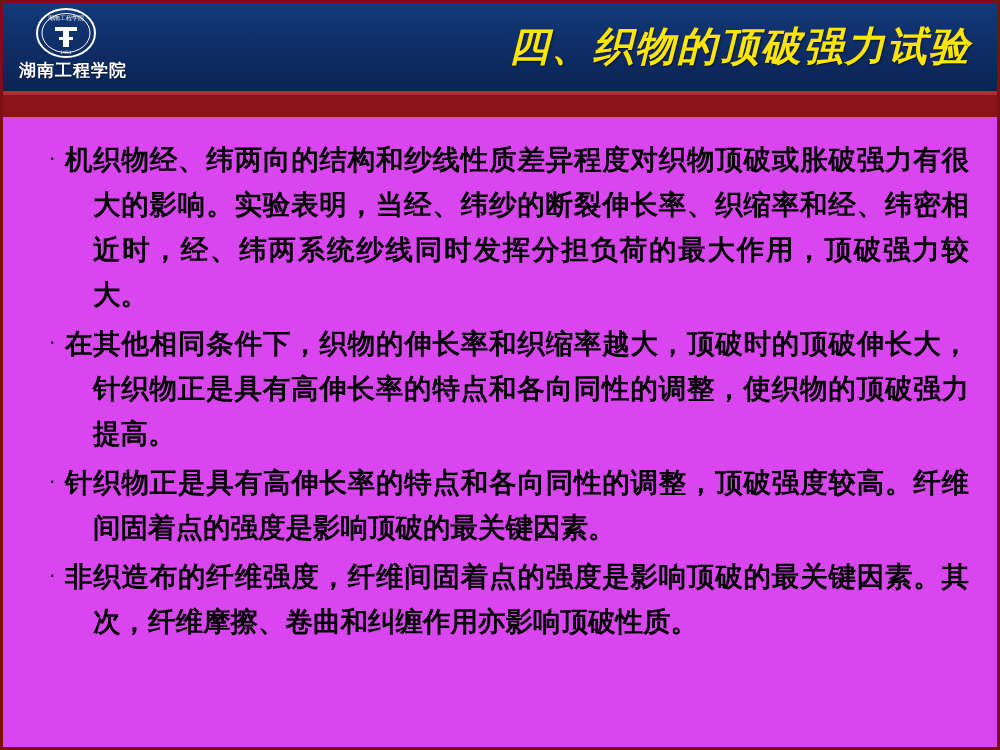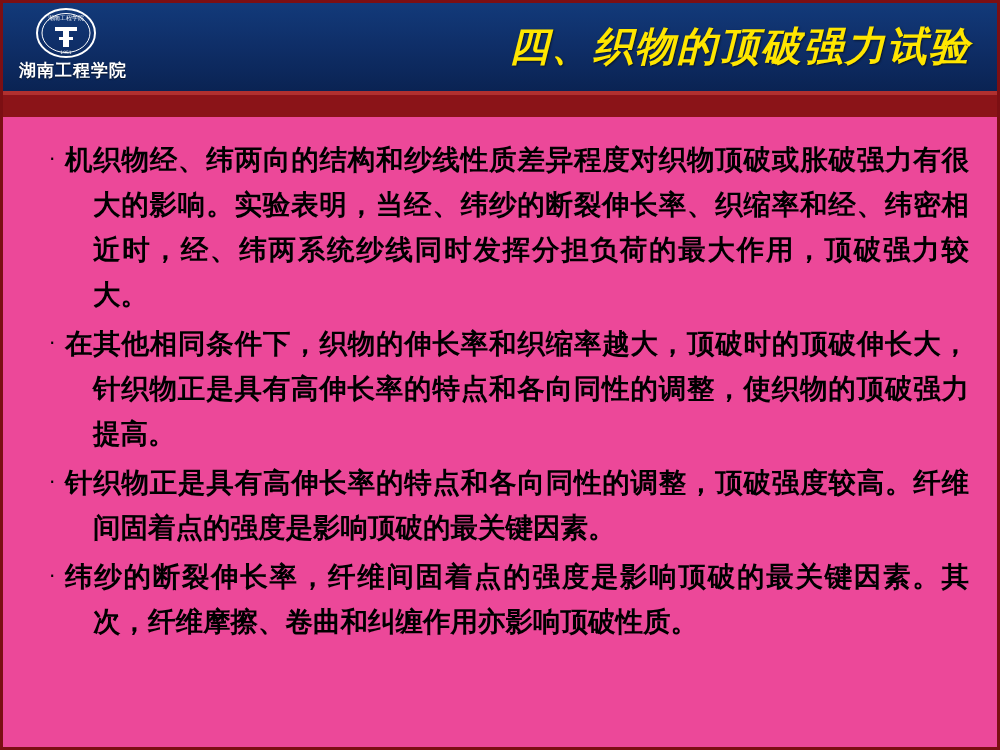--- a/index.html
+++ b/index.html
@@ -10,21 +10,21 @@
   body {
     width: 1000px;
     height: 750px;
     overflow: hidden;
     font-family: "DejaVu Sans", "Liberation Sans", sans-serif;
   }
   .slide {
     position: relative;
     width: 1000px;
     height: 750px;
-    background: #ec4899;
+    background: #d946ef;
     border: 3px solid #7c0f13;
     box-sizing: border-box;
     overflow: hidden;
   }
   
   .header {
     position: absolute;
     left: 0; top: 0;
     width: 1000px;
     height: 88px;
@@ -174,20 +174,20 @@
       <span class="txt first-line-pull">在其他相同条件下，织物的伸长率和织缩率越大，顶破时的顶破伸长大，针织物正是具有高伸长率的特点和各向同性的调整，使织物的顶破强力提高。</span>
     </div>
 
     <div class="para">
       <span class="bullet">·</span>
       <span class="txt first-line-pull">针织物正是具有高伸长率的特点和各向同性的调整，顶破强度较高。纤维间固着点的强度是影响顶破的最关键因素。</span>
     </div>
 
     <div class="para">
       <span class="bullet">·</span>
-      <span class="txt first-line-pull">纬纱的断裂伸长率，纤维间固着点的强度是影响顶破的最关键因素。其次，纤维摩擦、卷曲和纠缠作用亦影响顶破性质。</span>
+      <span class="txt first-line-pull">非织造布的纤维强度，纤维间固着点的强度是影响顶破的最关键因素。其次，纤维摩擦、卷曲和纠缠作用亦影响顶破性质。</span>
     </div>
 
   </div>
 
   <div class="clipped-row">·顶破强力与试样面积大小无关，但与顶破头的大小</div>
 
 </div>
 
 </body></html>

